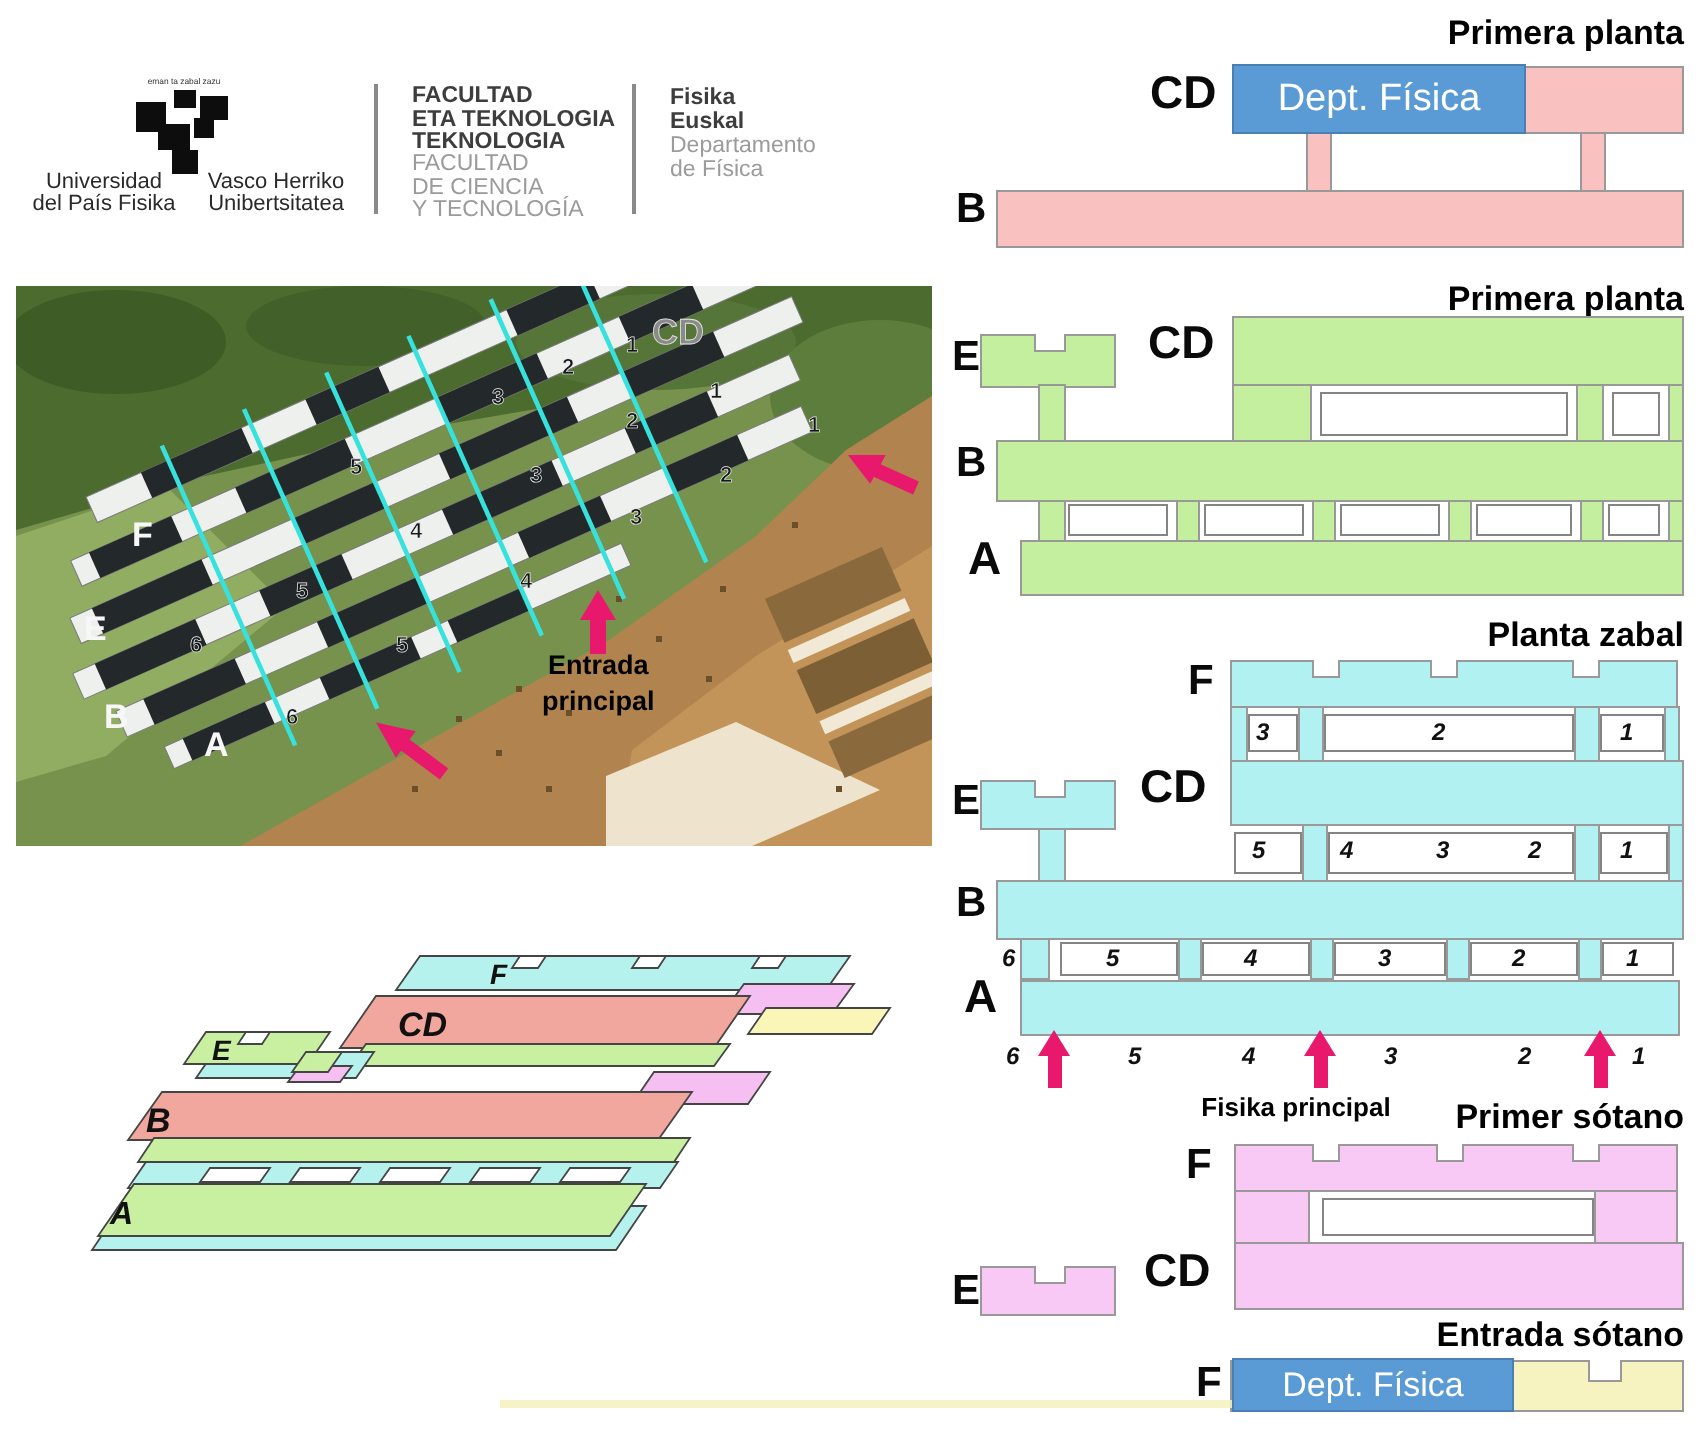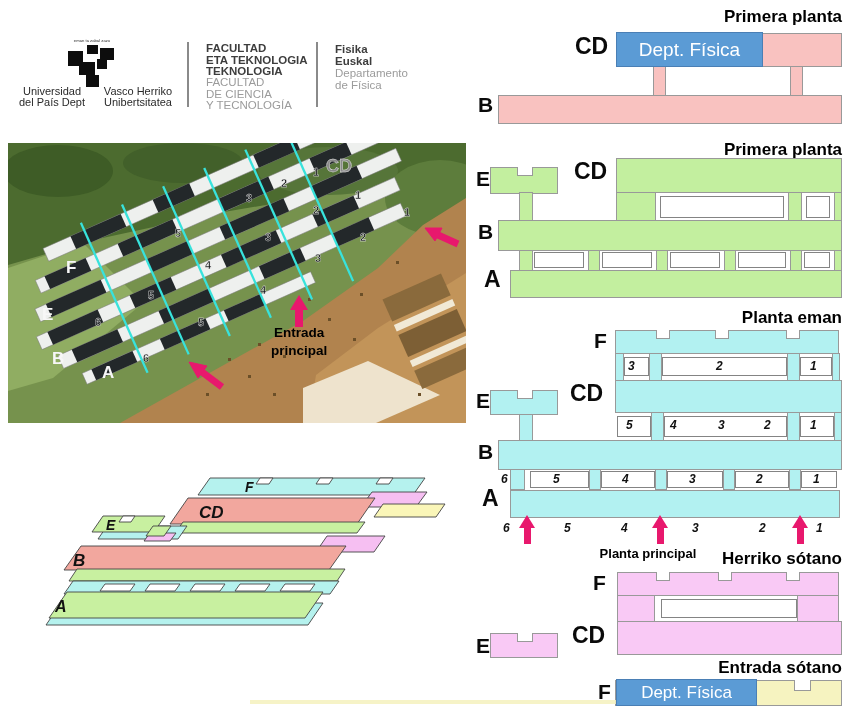--- a/index.html
+++ b/index.html
@@ -43,21 +43,21 @@
       <rect x="0" y="6" width="15" height="15"></rect>
       <rect x="19" y="0" width="11" height="9"></rect>
       <rect x="32" y="3" width="14" height="12"></rect>
       <rect x="11" y="17" width="16" height="13"></rect>
       <rect x="29" y="14" width="10" height="10"></rect>
       <rect x="18" y="30" width="13" height="12"></rect>
     </g>
   </svg>
   <div class="hline" style="left:8px;top:86px;width:88px;">
     <div>Universidad</div>
-    <div>del País Dept</div>
+    <div>del País Fisika</div>
   </div>
   <div class="hline" style="left:94px;top:86px;width:88px;">
     <div>Vasco Herriko</div>
     <div>Unibertsitatea</div>
   </div>
   <div class="vdiv" style="left:187px;top:42px;height:65px;"></div>
   <div class="hdr-col" style="left:206px;top:43px;">
     <div>FACULTAD</div>
     <div>ETA TEKNOLOGIA</div>
     <div>TEKNOLOGIA</div>
@@ -267,21 +267,21 @@
   <div class="opening" style="left:534px;top:252px;width:50px;height:16px;"></div>
   <div class="opening" style="left:602px;top:252px;width:50px;height:16px;"></div>
   <div class="opening" style="left:670px;top:252px;width:50px;height:16px;"></div>
   <div class="opening" style="left:738px;top:252px;width:48px;height:16px;"></div>
   <div class="opening" style="left:804px;top:252px;width:26px;height:16px;"></div>
   <div class="flabel" style="left:484px;top:268px;font-size:23px;">A</div>
   <div class="bar green" style="left:510px;top:270px;width:332px;height:28px;"></div>
 </div>
 
 <div>
-  <div class="ftitle" style="top:308px;">Planta eman</div>
+  <div class="ftitle" style="top:308px;">Planta zabal</div>
   <div class="flabel" style="left:594px;top:330px;">F</div>
   <div class="bar cyan" style="left:615px;top:330px;width:224px;height:24px;"></div>
   <div class="notch" style="left:656px;top:330px;width:14px;height:9px;"></div>
   <div class="notch" style="left:715px;top:330px;width:14px;height:9px;"></div>
   <div class="notch" style="left:786px;top:330px;width:14px;height:9px;"></div>
   <div class="bar cyan" style="left:615px;top:353px;width:9px;height:28px;"></div>
   <div class="opening" style="left:624px;top:357px;width:25px;height:19px;"></div>
   <div class="bar cyan" style="left:649px;top:353px;width:13px;height:28px;"></div>
   <div class="opening" style="left:662px;top:357px;width:125px;height:19px;"></div>
   <div class="bar cyan" style="left:787px;top:353px;width:13px;height:28px;"></div>
@@ -338,25 +338,25 @@
       <div class="shaft"></div>
     </div>
   <div class="uparrow" style="left:652px;top:515px;">
       <div class="head"></div>
       <div class="shaft"></div>
     </div>
   <div class="uparrow" style="left:792px;top:515px;">
       <div class="head"></div>
       <div class="shaft"></div>
     </div>
-  <div class="entr" style="left:592px;top:546px;width:112px;">Planta principal</div>
-</div>
-
-<div>
-  <div class="ftitle" style="top:549px;">Herriko sótano</div>
+  <div class="entr" style="left:592px;top:546px;width:112px;">Fisika principal</div>
+</div>
+
+<div>
+  <div class="ftitle" style="top:549px;">Primer sótano</div>
   <div class="flabel" style="left:593px;top:572px;">F</div>
   <div class="bar magenta" style="left:617px;top:572px;width:222px;height:24px;"></div>
   <div class="notch" style="left:656px;top:572px;width:14px;height:9px;"></div>
   <div class="notch" style="left:718px;top:572px;width:14px;height:9px;"></div>
   <div class="notch" style="left:786px;top:572px;width:14px;height:9px;"></div>
   <div class="bar magenta" style="left:617px;top:595px;width:38px;height:28px;"></div>
   <div class="opening" style="left:661px;top:599px;width:136px;height:19px;"></div>
   <div class="bar magenta" style="left:797px;top:595px;width:42px;height:28px;"></div>
   <div class="flabel big" style="left:572px;top:624px;">CD</div>
   <div class="bar magenta" style="left:617px;top:621px;width:225px;height:34px;"></div>

